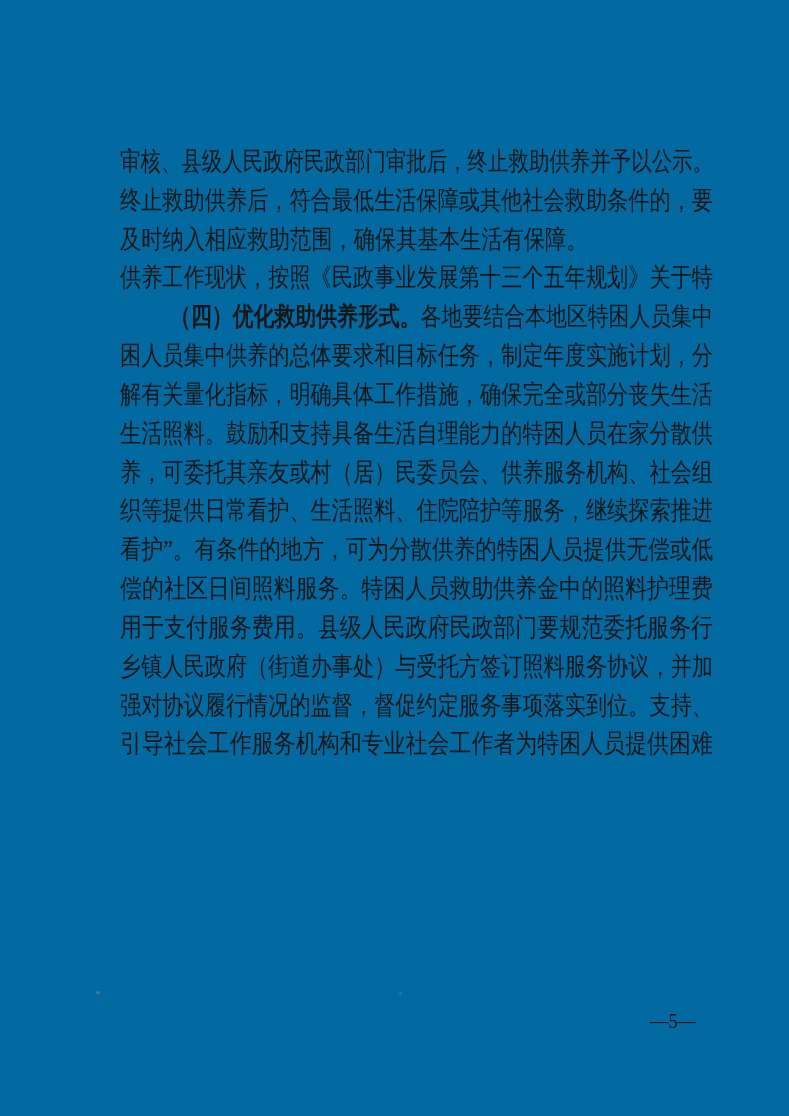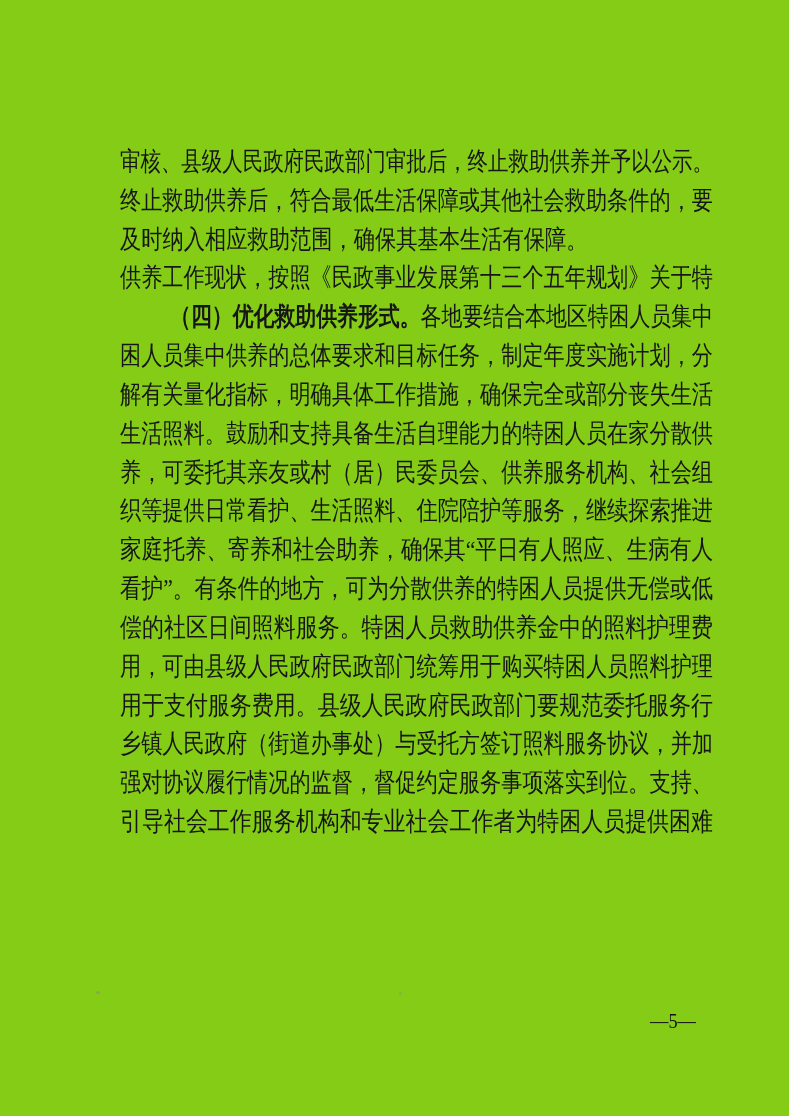--- a/index.html
+++ b/index.html
@@ -4,21 +4,21 @@
 <style>
   html, body {
     margin: 0;
     padding: 0;
     background: #ffffff;
   }
   .page {
     position: relative;
     width: 789px;
     height: 1116px;
-    background: #84cc16;
+    background: #0369a1;
     overflow: hidden;
     font-family: "Liberation Serif", "DejaVu Serif", serif;
   }
   .text-block {
     position: absolute;
     left: 120px;
     top: 143px;
     width: 593px;
   }
   .line {
@@ -65,24 +65,22 @@
       <div class="line"><span class="line-text" style="transform: scaleX(0.786472);"><span class="seg">审核、县级人民政府民政部门审批后，终止救助供养并予以公示。</span></span></div>
       <div class="line"><span class="line-text" style="transform: scaleX(0.81456);"><span class="seg">终止救助供养后，符合最低生活保障或其他社会救助条件的，要</span></span></div>
       <div class="line"><span class="line-text" style="transform: scaleX(0.817228);"><span class="seg">及时纳入相应救助范围，确保其基本生活有保障。</span></span></div>
       <div class="line"><span class="line-text" style="transform: scaleX(0.81456);"><span class="seg">供养工作现状，按照《民政事业发展第十三个五年规划》关于特</span></span></div>
       <div class="line"><span class="line-text indented" style="transform: scaleX(0.803254);"><span class="seg bold">（四）优化救助供养形式。</span><span class="seg">各地要结合本地区特困人员集中</span></span></div>
       <div class="line"><span class="line-text" style="transform: scaleX(0.81456);"><span class="seg">困人员集中供养的总体要求和目标任务，制定年度实施计划，分</span></span></div>
       <div class="line"><span class="line-text" style="transform: scaleX(0.81456);"><span class="seg">解有关量化指标，明确具体工作措施，确保完全或部分丧失生活</span></span></div>
       <div class="line"><span class="line-text" style="transform: scaleX(0.81456);"><span class="seg">生活照料。鼓励和支持具备生活自理能力的特困人员在家分散供</span></span></div>
       <div class="line"><span class="line-text" style="transform: scaleX(0.81456);"><span class="seg">养，可委托其亲友或村（居）民委员会、供养服务机构、社会组</span></span></div>
       <div class="line"><span class="line-text" style="transform: scaleX(0.81456);"><span class="seg">织等提供日常看护、生活照料、住院陪护等服务，继续探索推进</span></span></div>
-      <div class="line"><span class="line-text" style="transform: scaleX(0.83106);"><span class="seg">家庭托养、寄养和社会助养，确保其“平日有人照应、生病有人</span></span></div>
       <div class="line"><span class="line-text" style="transform: scaleX(0.83106);"><span class="seg">看护”。有条件的地方，可为分散供养的特困人员提供无偿或低</span></span></div>
       <div class="line"><span class="line-text" style="transform: scaleX(0.844729);"><span class="seg">偿的社区日间照料服务。特困人员救助供养金中的照料护理费</span></span></div>
-      <div class="line"><span class="line-text" style="transform: scaleX(0.81456);"><span class="seg">用，可由县级人民政府民政部门统筹用于购买特困人员照料护理</span></span></div>
       <div class="line"><span class="line-text" style="transform: scaleX(0.844729);"><span class="seg">用于支付服务费用。县级人民政府民政部门要规范委托服务行</span></span></div>
       <div class="line"><span class="line-text" style="transform: scaleX(0.81456);"><span class="seg">乡镇人民政府（街道办事处）与受托方签订照料服务协议，并加</span></span></div>
       <div class="line"><span class="line-text" style="transform: scaleX(0.81456);"><span class="seg">强对协议履行情况的监督，督促约定服务事项落实到位。支持、</span></span></div>
       <div class="line"><span class="line-text" style="transform: scaleX(0.844729);"><span class="seg">引导社会工作服务机构和专业社会工作者为特困人员提供困难</span></span></div>
     </div>
   <div class="page-number">—5—</div>
   <div class="speck s1"></div>
   <div class="speck s2"></div>
 </div>
 

